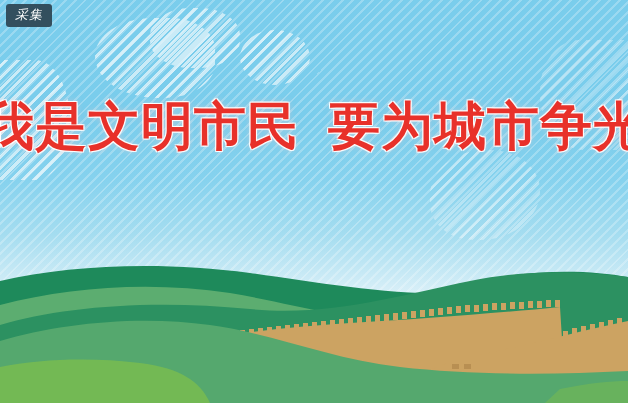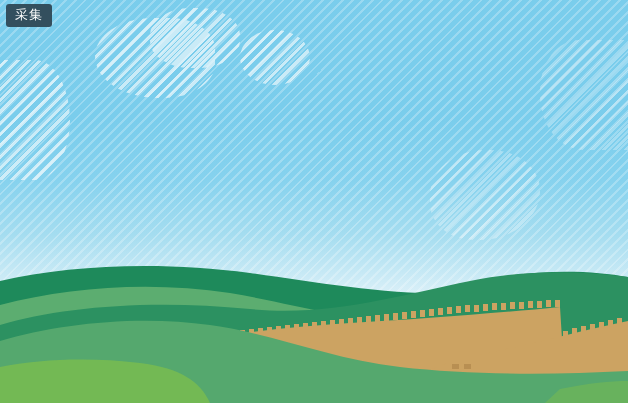--- a/index.html
+++ b/index.html
@@ -84,20 +84,21 @@
     padding: 3px 9px 4px 9px;
     background: #334F5E;
     color: #ffffff;
     font-size: 13px;
     line-height: 16px;
     border-radius: 3px;
     letter-spacing: 1px;
     font-family: "DejaVu Sans", "Liberation Sans", sans-serif;
     cursor: pointer;
     user-select: none;
+    font-style: italic;
   }
 
   
   .slogan {
     position: absolute;
     left: 0;
     top: 96px;
     width: 628px;
   }
   .slogan-line {
@@ -257,15 +258,19 @@
       <path d="M0,78 C60,60 140,52 210,62 C270,70 330,96 400,104 C470,112 550,112 628,108 L628,140 L0,140 Z" fill="#55A86E"></path>
 
       <path d="M0,104 C40,96 90,94 140,100 C180,105 200,118 210,140 L0,140 Z" fill="#8CC63F" opacity="0.55"></path>
       <path d="M560,126 C590,120 610,118 628,118 L628,140 L545,140 Z" fill="#8CC63F" opacity="0.35"></path>
     </svg>
   </div>
 
   <div class="capture-btn">采集</div>
 
   <div class="slogan">
+    <div class="slogan-line">
+      <span class="phrase">我是文明市民</span>
+      <span class="phrase">要为城市争光</span>
+    </div>
   </div>
 
 </div>
 
 </body></html>

